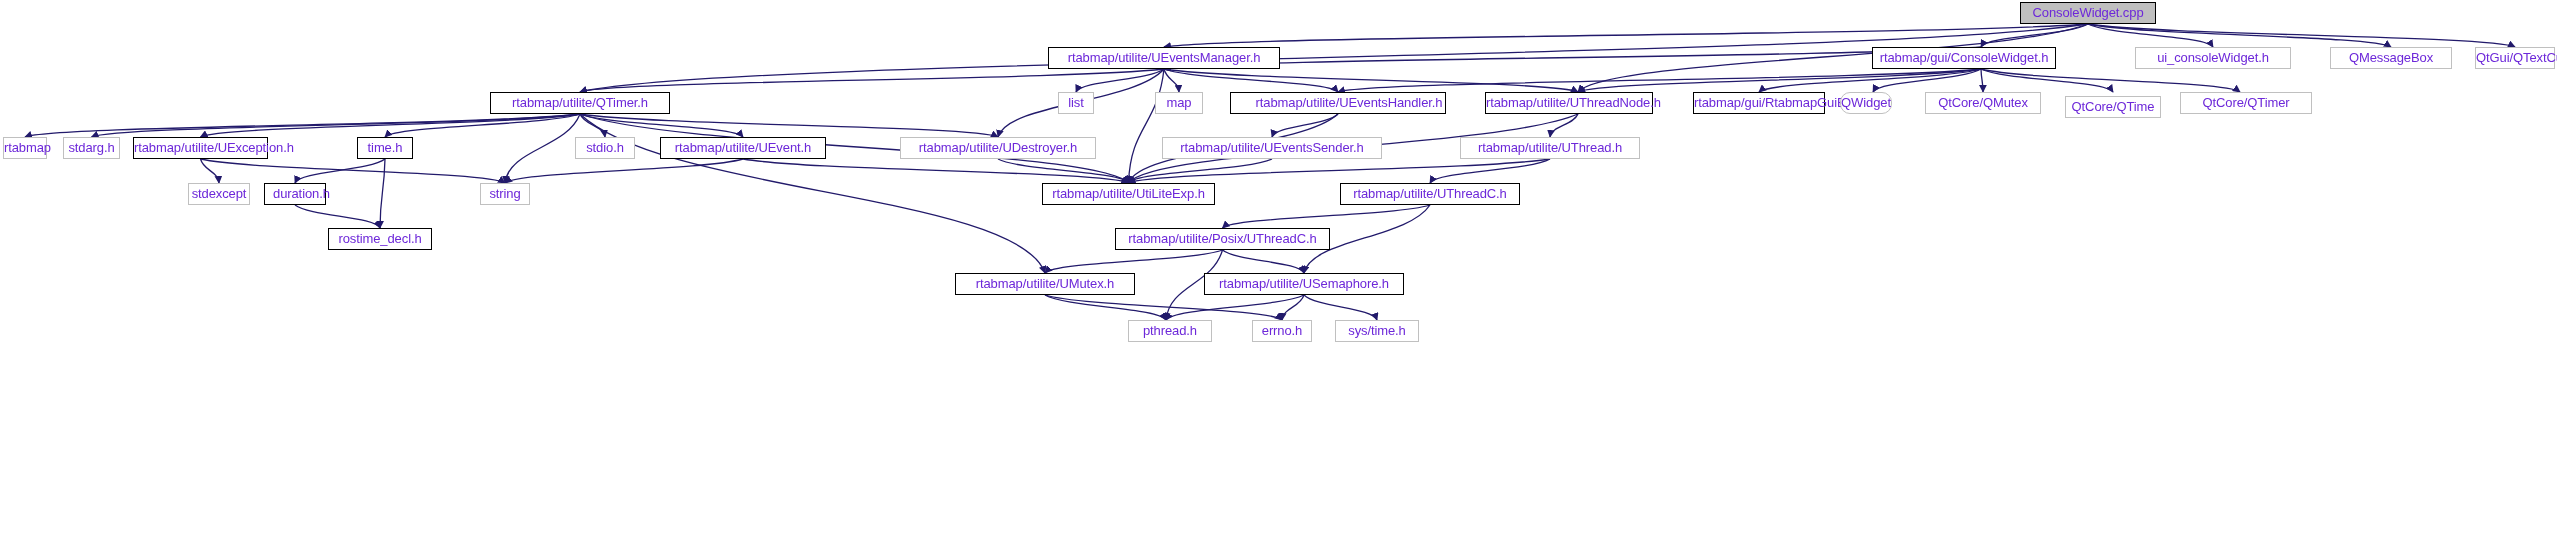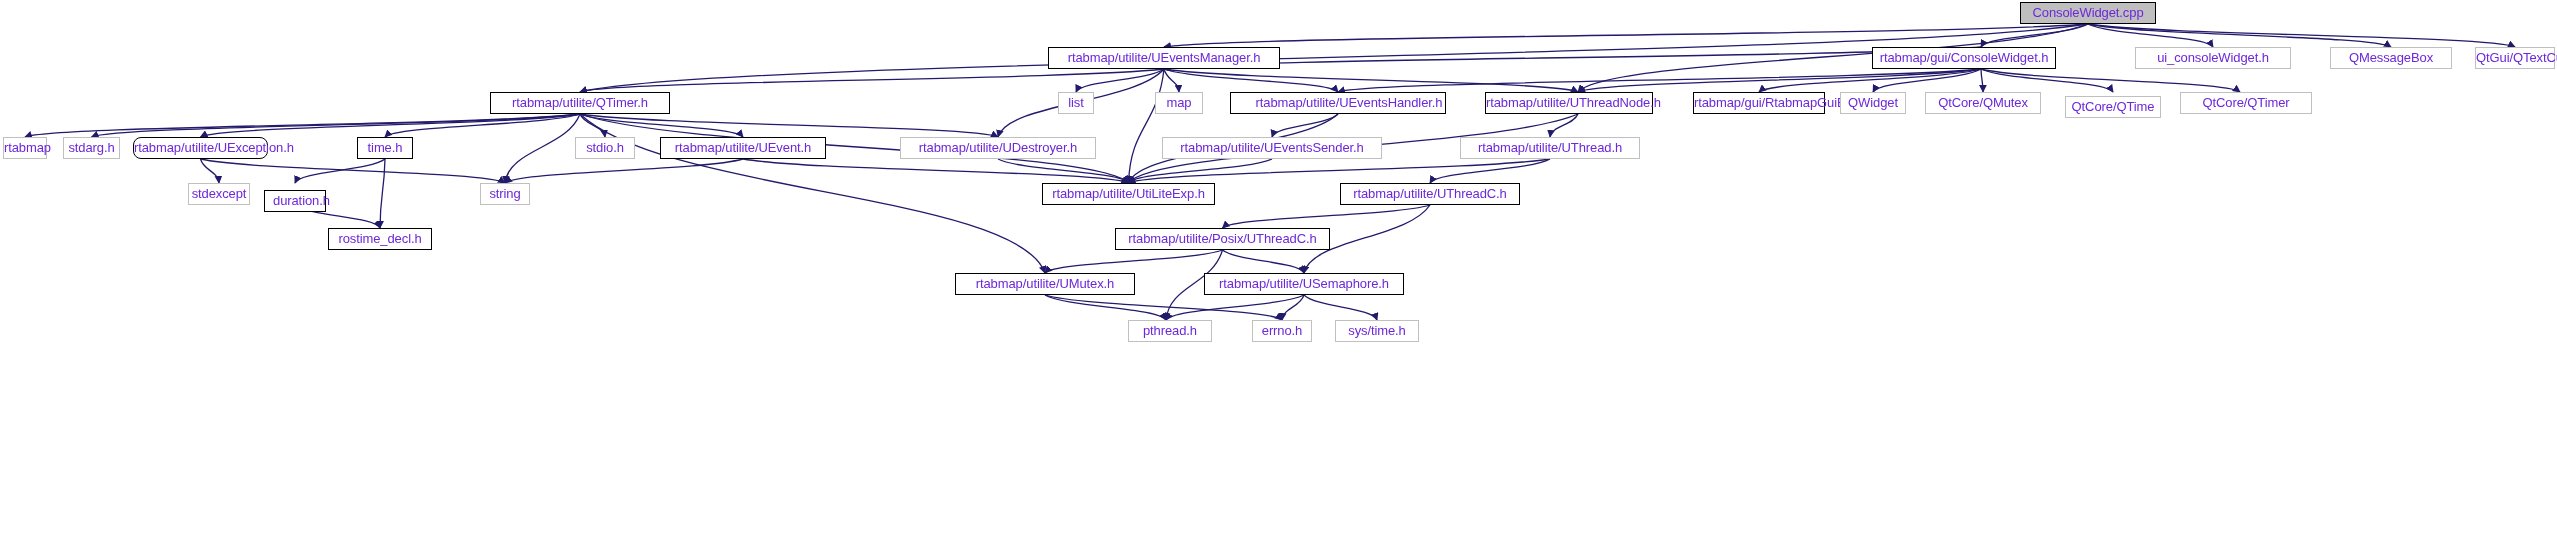--- a/index.html
+++ b/index.html
@@ -103,35 +103,35 @@
       <div class="node strong" style="left: 1872px; top: 47px; width: 184px;">rtabmap/gui/ConsoleWidget.h</div>
       <div class="node weak" style="left: 2135px; top: 47px; width: 156px;">ui_consoleWidget.h</div>
       <div class="node weak" style="left: 2330px; top: 47px; width: 122px;">QMessageBox</div>
       <div class="node weak" style="left: 2475px; top: 47px; width: 80px;">QtGui/QTextCursor</div>
       <div class="node strong" style="left: 490px; top: 92px; width: 180px;">rtabmap/utilite/QTimer.h</div>
       <div class="node weak" style="left: 1058px; top: 92px; width: 36px;">list</div>
       <div class="node weak" style="left: 1155px; top: 92px; width: 48px;">map</div>
       <div class="node strong" style="left: 1230px; top: 92px; width: 216px; padding-left: 22px;">rtabmap/utilite/UEventsHandler.h</div>
       <div class="node strong" style="left: 1485px; top: 92px; width: 168px;">rtabmap/utilite/UThreadNode.h</div>
       <div class="node strong" style="left: 1693px; top: 92px; width: 132px;">rtabmap/gui/RtabmapGuiExp.h</div>
-      <div class="node weak" style="left: 1840px; top: 92px; width: 66px;">QWidget</div>
+      <div class="node weak" style="left: 1840px; top: 92px; width: 52px; border-radius: 10px;">QWidget</div>
       <div class="node weak" style="left: 1925px; top: 92px; width: 116px;">QtCore/QMutex</div>
       <div class="node weak" style="left: 2065px; top: 96px; width: 96px;">QtCore/QTime</div>
       <div class="node weak" style="left: 2180px; top: 92px; width: 132px;">QtCore/QTimer</div>
       <div class="node weak" style="left: 3px; top: 137px; width: 44px;">rtabmap</div>
       <div class="node weak" style="left: 63px; top: 137px; width: 57px;">stdarg.h</div>
-      <div class="node strong" style="left: 133px; top: 137px; width: 135px; border-radius: 8px;">rtabmap/utilite/UException.h</div>
+      <div class="node strong" style="left: 133px; top: 137px; width: 135px;">rtabmap/utilite/UException.h</div>
       <div class="node strong" style="left: 357px; top: 137px; width: 56px;">time.h</div>
       <div class="node weak" style="left: 575px; top: 137px; width: 60px;">stdio.h</div>
       <div class="node strong" style="left: 660px; top: 137px; width: 166px;">rtabmap/utilite/UEvent.h</div>
       <div class="node weak" style="left: 900px; top: 137px; width: 196px;">rtabmap/utilite/UDestroyer.h</div>
       <div class="node weak" style="left: 1162px; top: 137px; width: 220px;">rtabmap/utilite/UEventsSender.h</div>
       <div class="node weak" style="left: 1460px; top: 137px; width: 180px;">rtabmap/utilite/UThread.h</div>
       <div class="node weak" style="left: 188px; top: 183px; width: 62px;">stdexcept</div>
-      <div class="node strong" style="left: 264px; top: 190px; width: 62px; padding-left: 8px;">duration.h</div>
+      <div class="node strong" style="left: 264px; top: 183px; width: 62px; padding-left: 8px;">duration.h</div>
       <div class="node weak" style="left: 480px; top: 183px; width: 50px;">string</div>
       <div class="node strong" style="left: 1042px; top: 183px; width: 173px;">rtabmap/utilite/UtiLiteExp.h</div>
       <div class="node strong" style="left: 1340px; top: 183px; width: 180px;">rtabmap/utilite/UThreadC.h</div>
       <div class="node strong" style="left: 328px; top: 228px; width: 104px;">rostime_decl.h</div>
       <div class="node strong" style="left: 1115px; top: 228px; width: 215px;">rtabmap/utilite/Posix/UThreadC.h</div>
       <div class="node strong" style="left: 955px; top: 273px; width: 180px;">rtabmap/utilite/UMutex.h</div>
       <div class="node strong" style="left: 1204px; top: 273px; width: 200px;">rtabmap/utilite/USemaphore.h</div>
       <div class="node weak" style="left: 1128px; top: 320px; width: 84px;">pthread.h</div>
       <div class="node weak" style="left: 1252px; top: 320px; width: 60px;">errno.h</div>
       <div class="node weak" style="left: 1335px; top: 320px; width: 84px;">sys/time.h</div>

